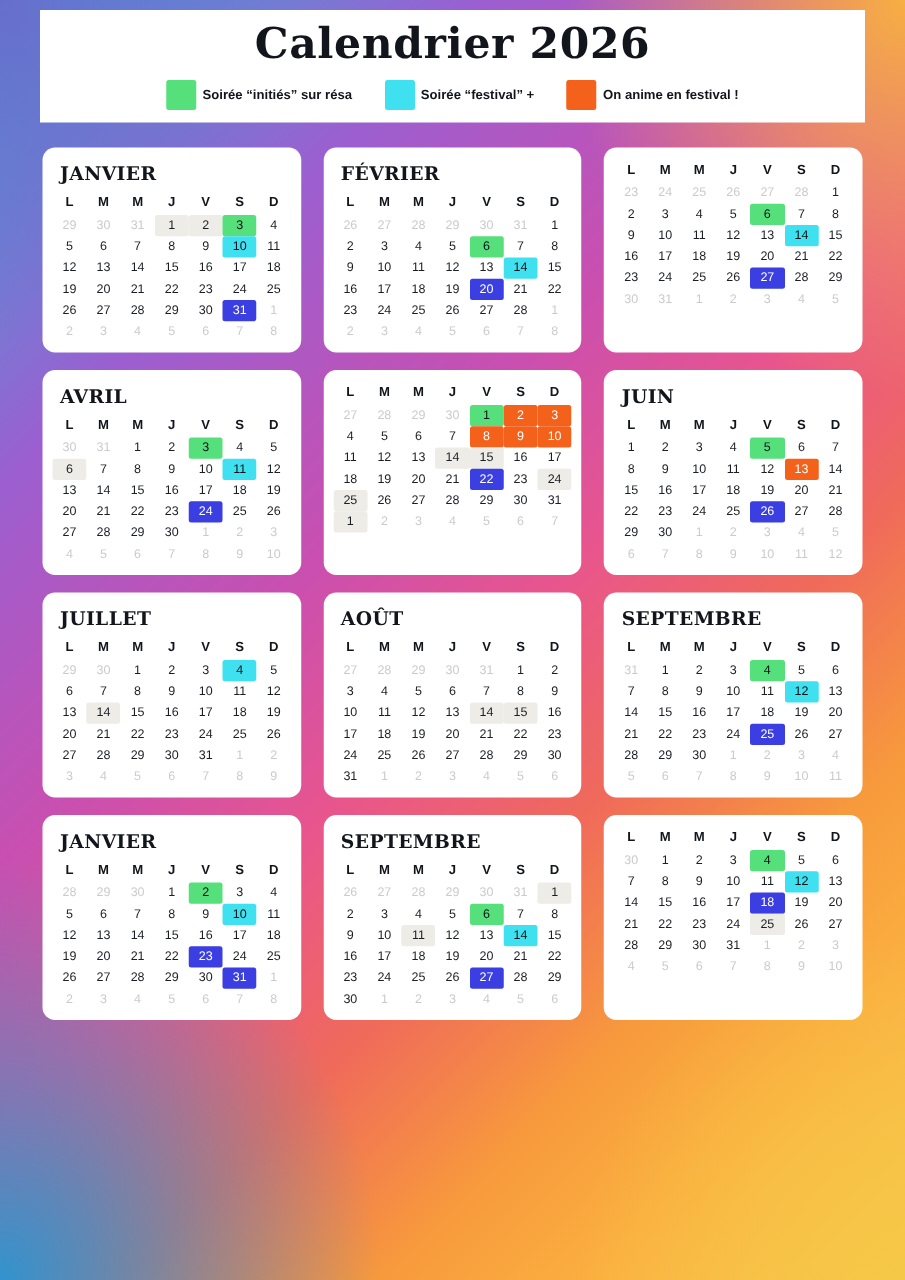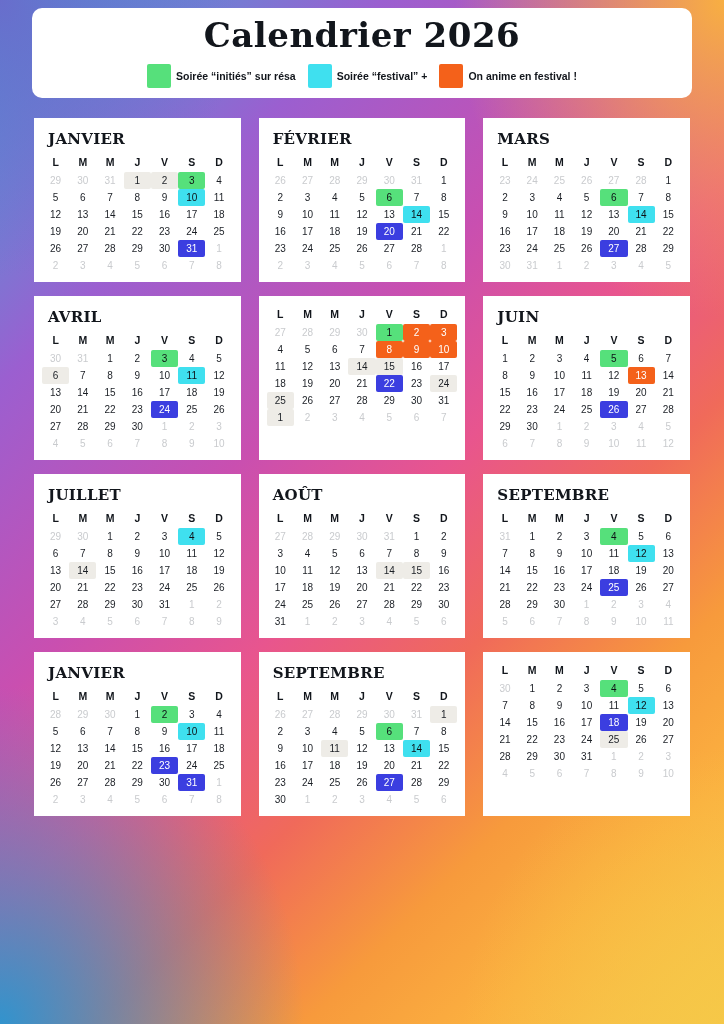--- a/index.html
+++ b/index.html
@@ -31,39 +31,39 @@
       radial-gradient(ellipse 60% 50% at 100% 0%, rgba(250,180,60,0.95) 0%, rgba(250,180,60,0) 62%),
       radial-gradient(ellipse 55% 45% at 0% 0%, rgba(120,90,200,0.75) 0%, rgba(120,90,200,0) 60%),
       radial-gradient(ellipse 60% 45% at 100% 100%, rgba(245,200,70,0.85) 0%, rgba(245,200,70,0) 60%);
     pointer-events: none;
   }
   .page { position: relative; z-index: 2; padding: 8px 16px 14px 16px; }
 
   
   .header-card {
     background: #ffffff;
-    border-radius: 10px;
+    border-radius: 0;
     margin: 0 16px;
     padding: 8px 10px 10px 10px;
     text-align: center;
   }
   .title {
     font-family: "DejaVu Serif", serif;
     font-weight: bold;
     font-size: 34px;
     letter-spacing: 0.5px;
     color: #12161c;
     margin: 2px 0 10px 0;
     line-height: 1.05;
   }
   .legend {
     display: flex;
     align-items: center;
     justify-content: center;
-    gap: 0;
+    gap: 14px;
     flex-wrap: nowrap;
   }
   .legend-item {
     display: flex;
     align-items: center;
     gap: 5px;
     padding: 0 6px;
   }
   .legend-swatch {
     width: 24px; height: 24px;
@@ -81,21 +81,21 @@
   
   .months {
     display: grid;
     grid-template-columns: repeat(3, 1fr);
     gap: 14px 18px;
     margin-top: 20px;
     padding: 0 18px;
   }
   .month-card {
     background: #ffffff;
-    border-radius: 0;
+    border-radius: 10px;
     padding: 10px 8px 8px 8px;
   }
   .month-name {
     font-family: "DejaVu Serif", serif;
     font-weight: bold;
     font-size: 15px;
     color: #12161c;
     margin: 2px 0 6px 6px;
     letter-spacing: 0.3px;
   }
@@ -465,21 +465,20 @@
                 <span class="cell">7</span>
               </td>
               <td class="out">
                 <span class="cell">8</span>
               </td>
             </tr>
           </tbody>
         </table>
       </div>
       <div class="month-card">
-        <div class="month-name">MARS</div>
         <table class="cal">
           <thead>
             <tr>
               <th>L</th>
               <th>M</th>
               <th>M</th>
               <th>J</th>
               <th>V</th>
               <th>S</th>
               <th>D</th>

